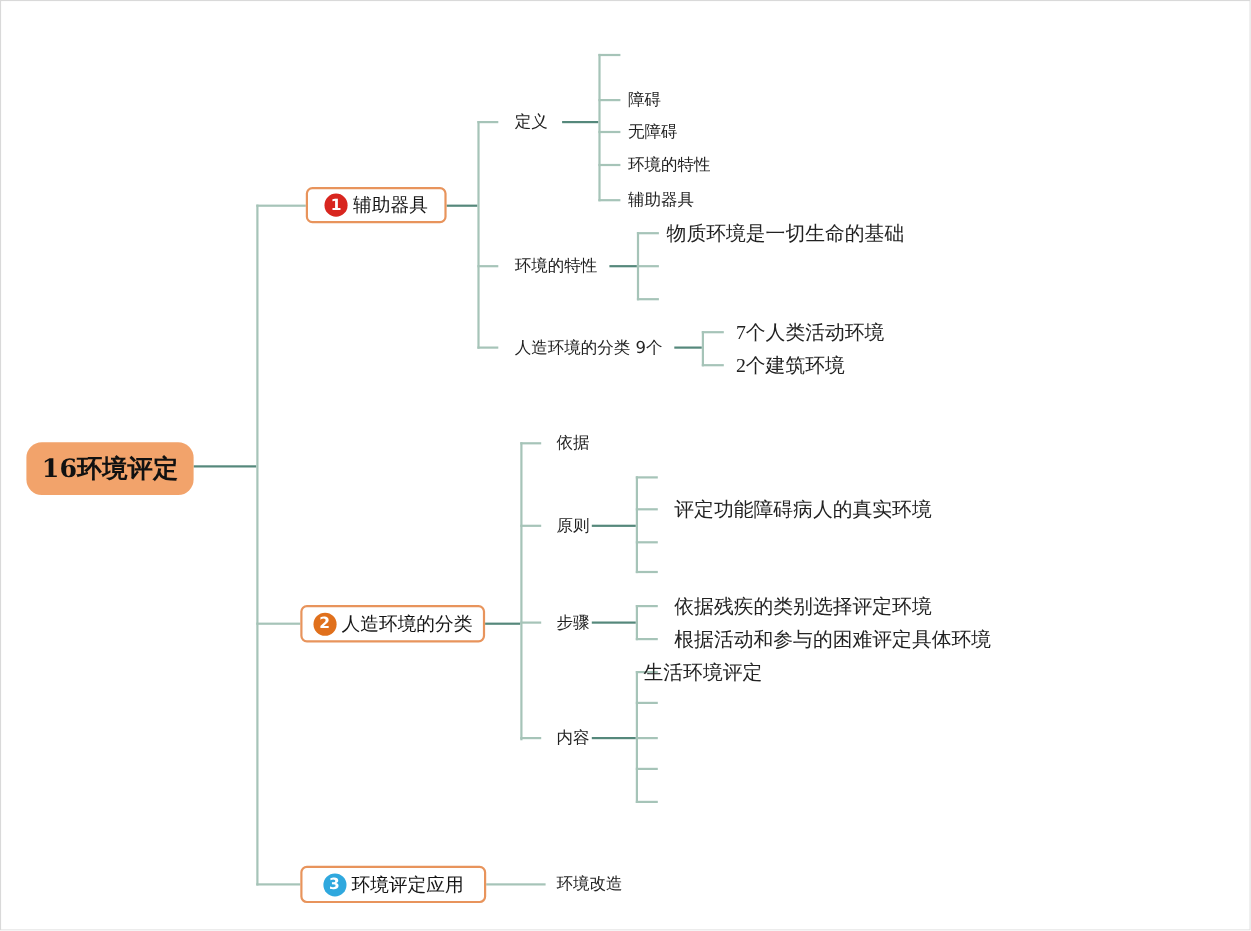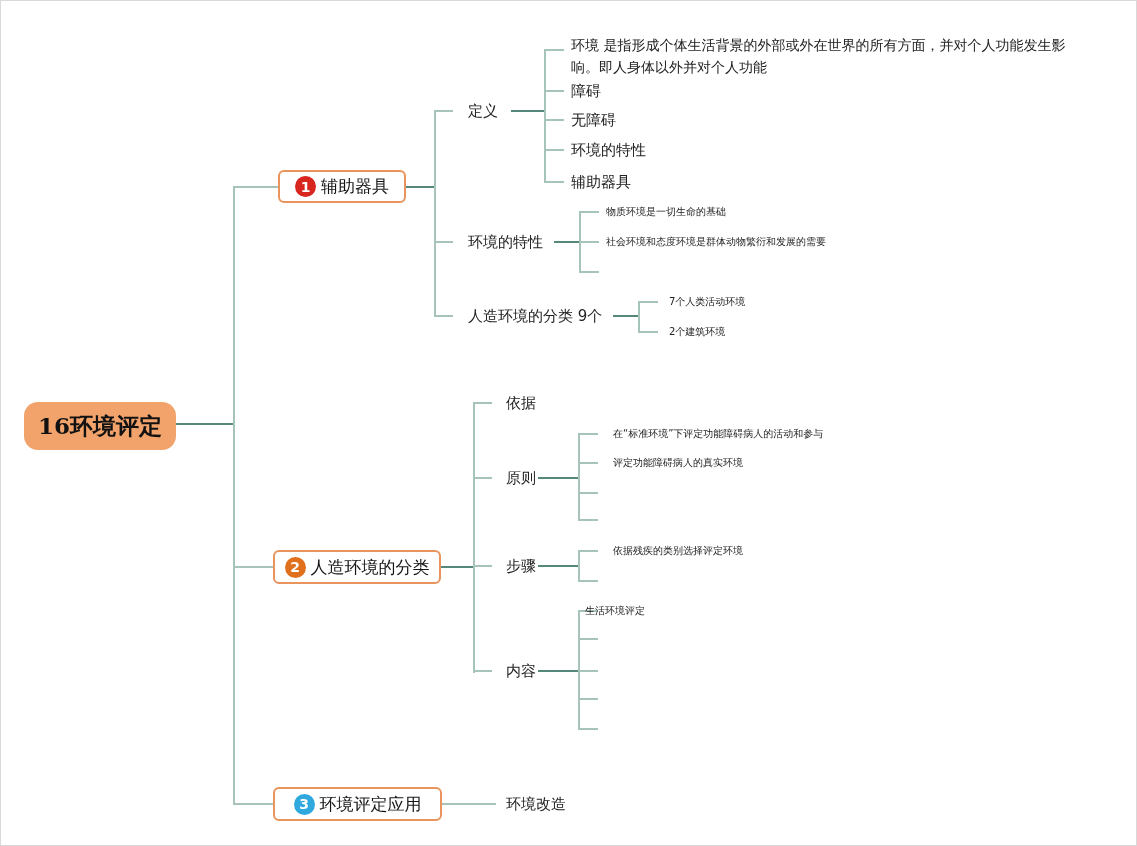--- a/index.html
+++ b/index.html
@@ -4,21 +4,21 @@
 <style>
   html,body{margin:0;padding:0;background:#fff;}
   body{font-family:"DejaVu Sans","Liberation Sans",sans-serif;}
   #canvas{position:relative;width:1135px;height:844px;background:#fff;border:1px solid #d9d9d9;overflow:hidden;}
   
   .cl{position:absolute;background:#a6c4b8;}
   .cl.dk{background:#55887b;}
   
   .lbl{position:absolute;transform:translateY(-50%);white-space:nowrap;color:#222;}
   .s15{font-size:15px;}
-  .s14{font-size:10px;}
+  .s14{font-size:18px;font-family:Liberation Serif, serif;}
   .para{position:absolute;width:517px;font-size:14px;line-height:22px;color:#222;}
   
   .node{position:absolute;display:flex;align-items:center;justify-content:center;background:#fff;
         border:2px solid #e8945c;border-radius:6px;font-size:17px;color:#151515;box-sizing:border-box;}
   .badge{width:21px;height:21px;border-radius:50%;color:#fff;font-size:14px;font-weight:bold;
          display:flex;align-items:center;justify-content:center;margin-right:5px;flex:0 0 auto;}
   .bg1{background:#d8261f;}
   .bg2{background:#e0701c;}
   .bg3{background:#2fa8de;}
   
@@ -103,41 +103,39 @@
     <span class="badge bg2">2</span>
     <span>人造环境的分类</span>
   </div>
 
   <div class="node" style="left:272px;top:786px;width:169px;height:34px">
     <span class="badge bg3">3</span>
     <span>环境评定应用</span>
   </div>
 
   <div class="lbl s15" style="left:467px;top:110px">定义</div>
-  <div class="para" style="left:570px;top:33px">环境 是指形成个体生活背景的外部或外在世界的所有方面，并对个人功能发生影响。即人身体以外并对个人功能</div>
   <div class="lbl s15" style="left:570px;top:90px">障碍</div>
   <div class="lbl s15" style="left:570px;top:119px">无障碍</div>
   <div class="lbl s15" style="left:570px;top:149px">环境的特性</div>
   <div class="lbl s15" style="left:570px;top:181px">辅助器具</div>
 
   <div class="lbl s15" style="left:467px;top:241px">环境的特性</div>
   <div class="lbl s14" style="left:605px;top:211px">物质环境是一切生命的基础</div>
-  <div class="lbl s14" style="left:605px;top:241px">社会环境和态度环境是群体动物繁衍和发展的需要</div>
 
   <div class="lbl s15" style="left:467px;top:315px">人造环境的分类 9个</div>
   <div class="lbl s14" style="left:668px;top:301px">7个人类活动环境</div>
   <div class="lbl s14" style="left:668px;top:331px">2个建筑环境</div>
 
   <div class="lbl s15" style="left:505px;top:402px">依据</div>
 
   <div class="lbl s15" style="left:505px;top:477px">原则</div>
-  <div class="lbl s14" style="left:612px;top:433px">在“标准环境”下评定功能障碍病人的活动和参与</div>
   <div class="lbl s14" style="left:612px;top:462px">评定功能障碍病人的真实环境</div>
 
   <div class="lbl s15" style="left:505px;top:565px">步骤</div>
   <div class="lbl s14" style="left:612px;top:550px">依据残疾的类别选择评定环境</div>
+  <div class="lbl s14" style="left:612px;top:580px">根据活动和参与的困难评定具体环境</div>
 
   <div class="lbl s15" style="left:505px;top:670px">内容</div>
   <div class="lbl s14" style="left:584px;top:610px">生活环境评定</div>
 
   <div class="lbl s15" style="left:505px;top:803px">环境改造</div>
 
 </div>
 
 </body></html>

